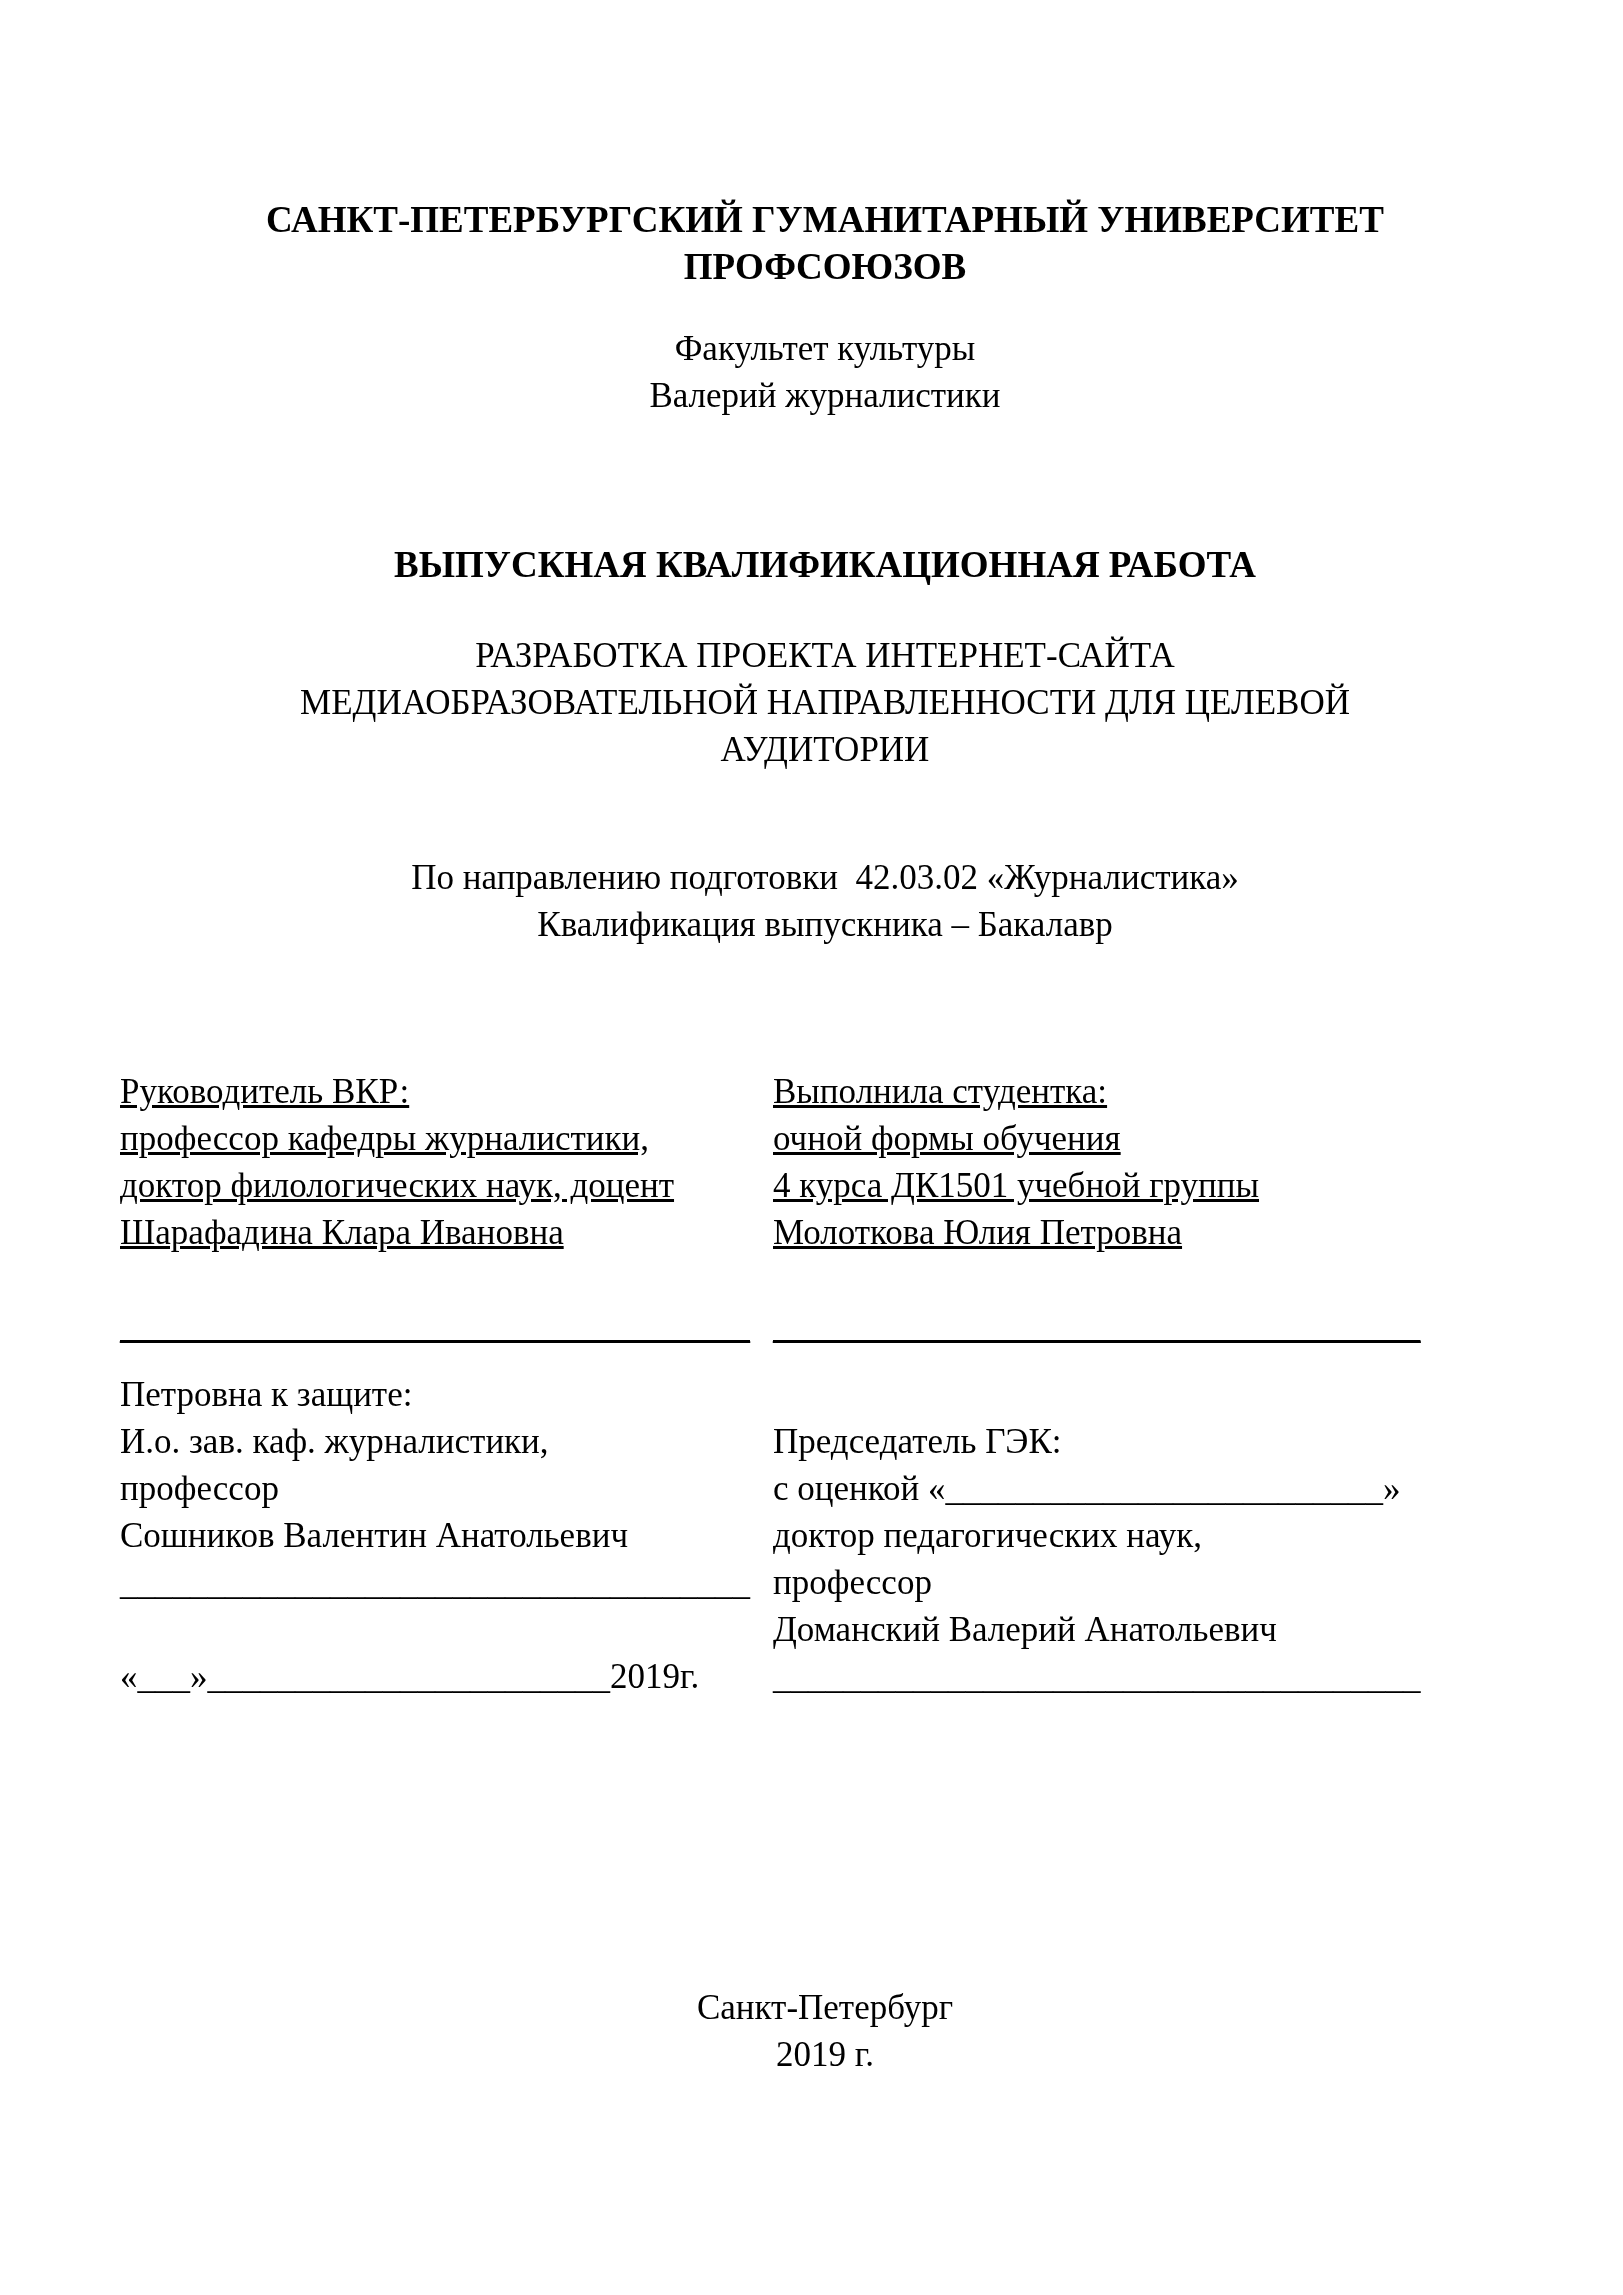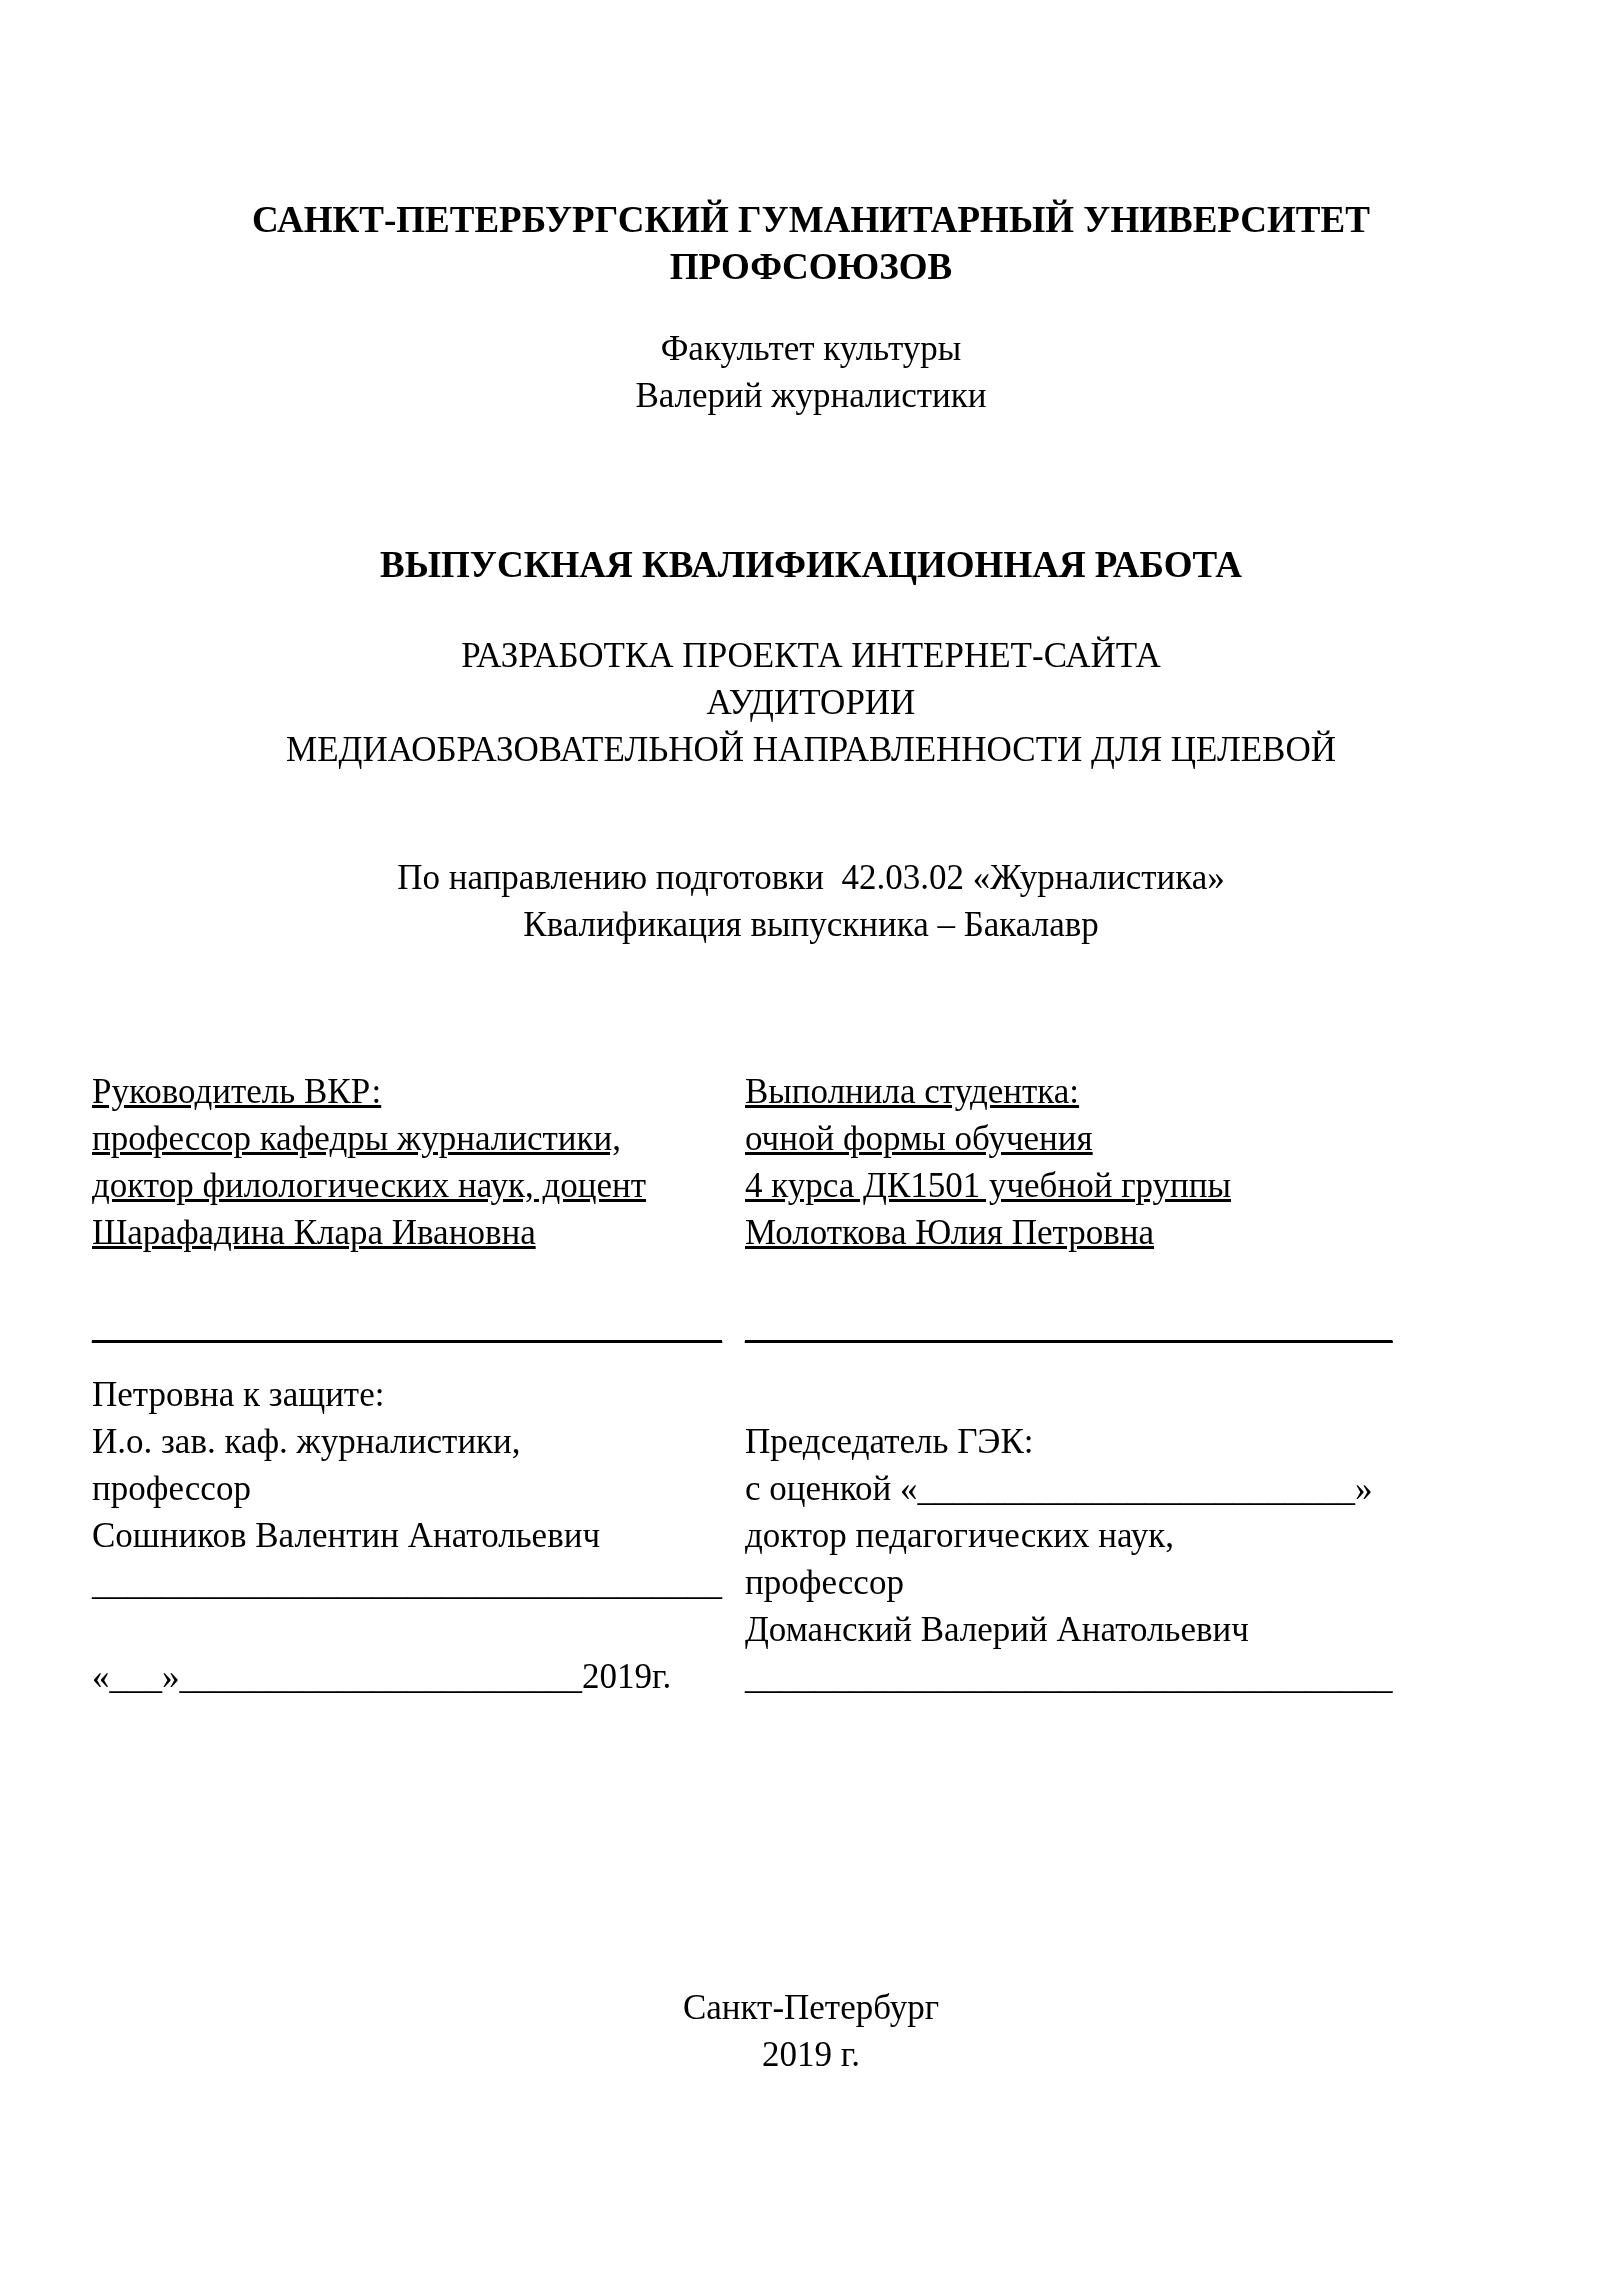--- a/index.html
+++ b/index.html
@@ -6,21 +6,21 @@
   .page{
     position:relative;
     width:1623px;height:2295px;
     margin:0 auto;
     background:#ffffff;
     color:#000000;
     font-family:"Liberation Serif","DejaVu Serif",serif;
     font-size:35px;line-height:47px;
     overflow:hidden;
   }
-  .content{padding-left:92px;padding-right:93px;margin-top:33px;}
+  .content{padding-left:120px;padding-right:93px;margin-top:33px;}
   .center{text-align:center;}
   .bold{font-weight:bold;}
   .ln{min-height:47px;white-space:pre-wrap;}
   .title-size{font-size:37px;}
   .cols{display:flex;}
   .col-left{width:653px;flex:0 0 653px;}
   .col-right{flex:1 1 auto;}
   
   .m-title{margin-top:196px;}
   .m-faculty{margin-top:35px;}
@@ -46,22 +46,22 @@
       <div class="ln">Факультет культуры</div>
       <div class="ln">Валерий журналистики</div>
     </div>
 
     <div class="center bold title-size m-worktype">
       <div class="ln">ВЫПУСКНАЯ КВАЛИФИКАЦИОННАЯ РАБОТА</div>
     </div>
 
     <div class="center m-subject">
       <div class="ln">РАЗРАБОТКА ПРОЕКТА ИНТЕРНЕТ-САЙТА</div>
+      <div class="ln">МЕДИАОБРАЗОВАТЕЛЬНОЙ НАПРАВЛЕННОСТИ ДЛЯ ЦЕЛЕВОЙ</div>
       <div class="ln">АУДИТОРИИ</div>
-      <div class="ln">МЕДИАОБРАЗОВАТЕЛЬНОЙ НАПРАВЛЕННОСТИ ДЛЯ ЦЕЛЕВОЙ</div>
     </div>
 
     <div class="center m-program">
       <div class="ln">По направлению подготовки  42.03.02 «Журналистика»</div>
       <div class="ln">Квалификация выпускника – Бакалавр</div>
     </div>
 
     <div class="cols m-cols1">
       <div class="col-left">
         <div class="ln">Руководитель ВКР:</div>

